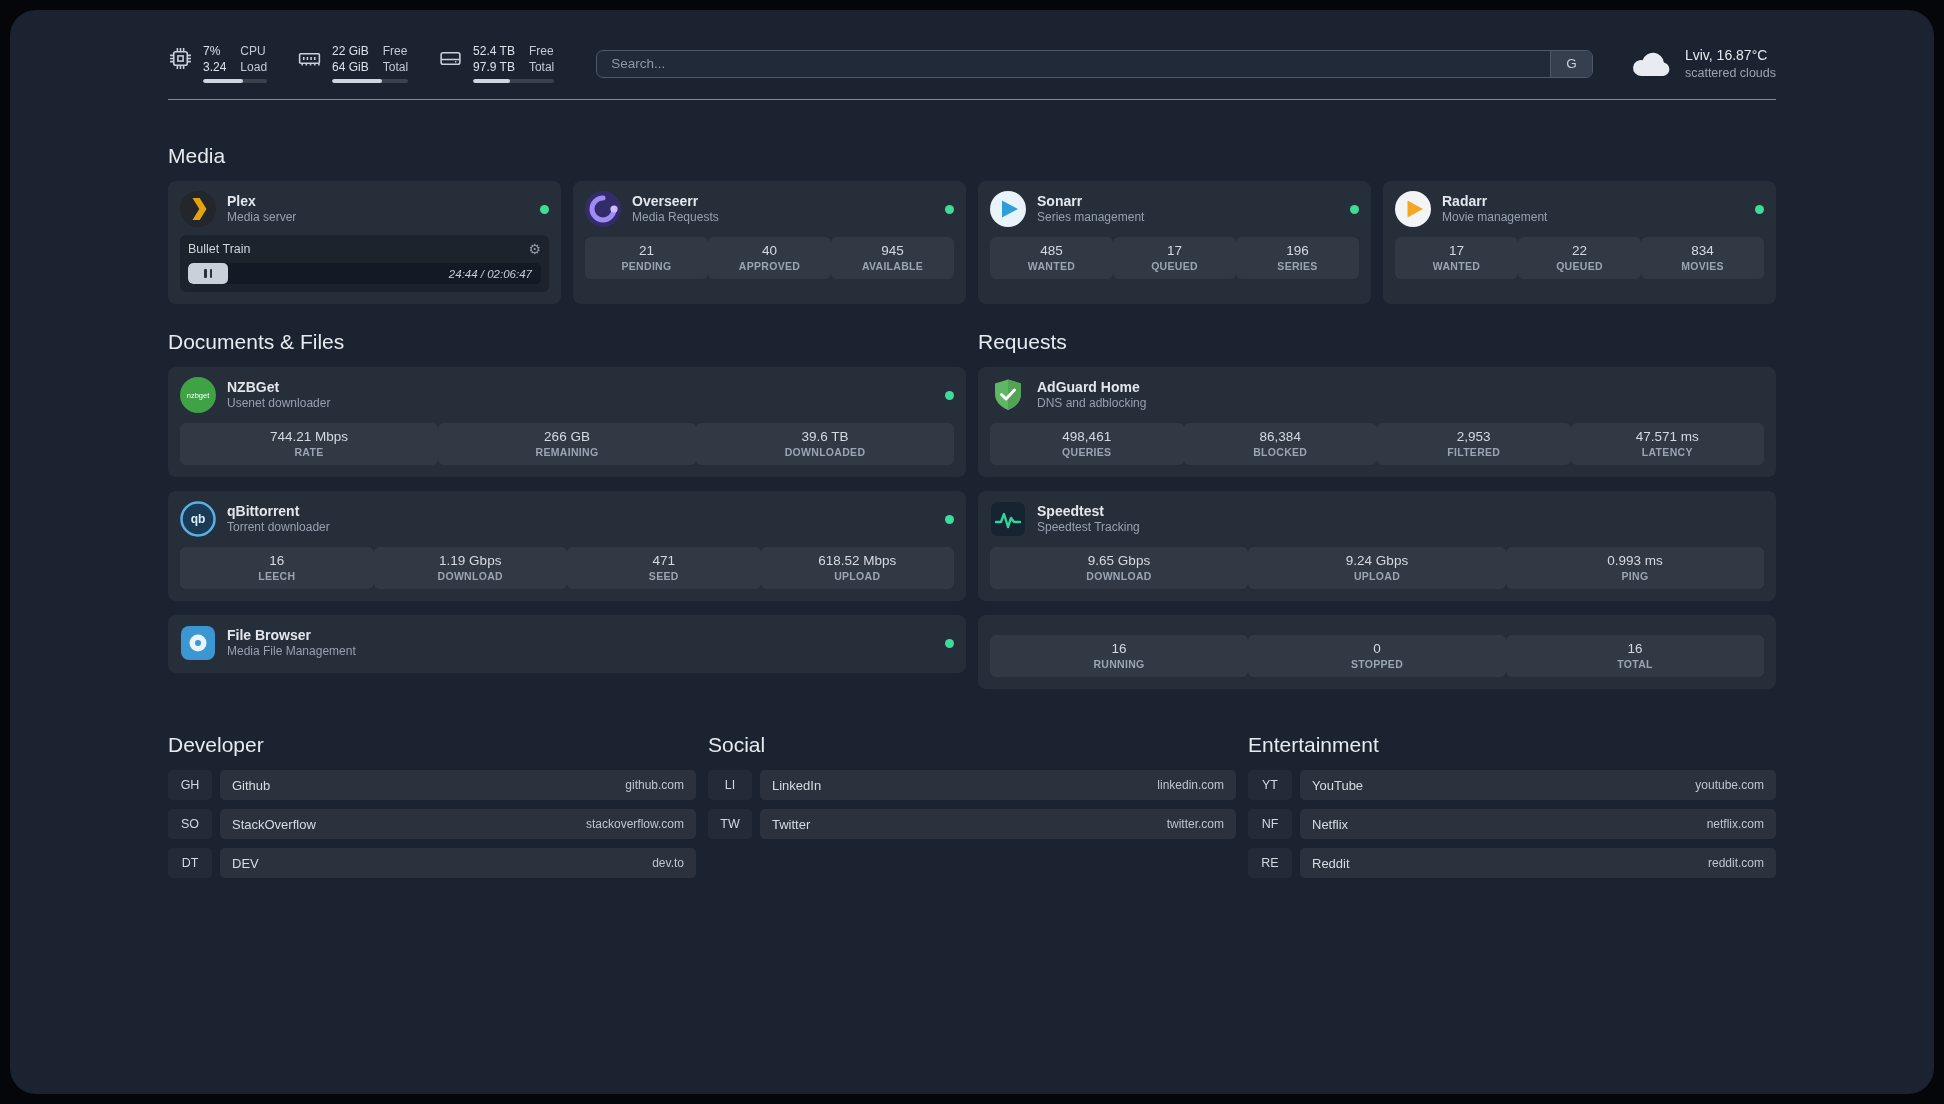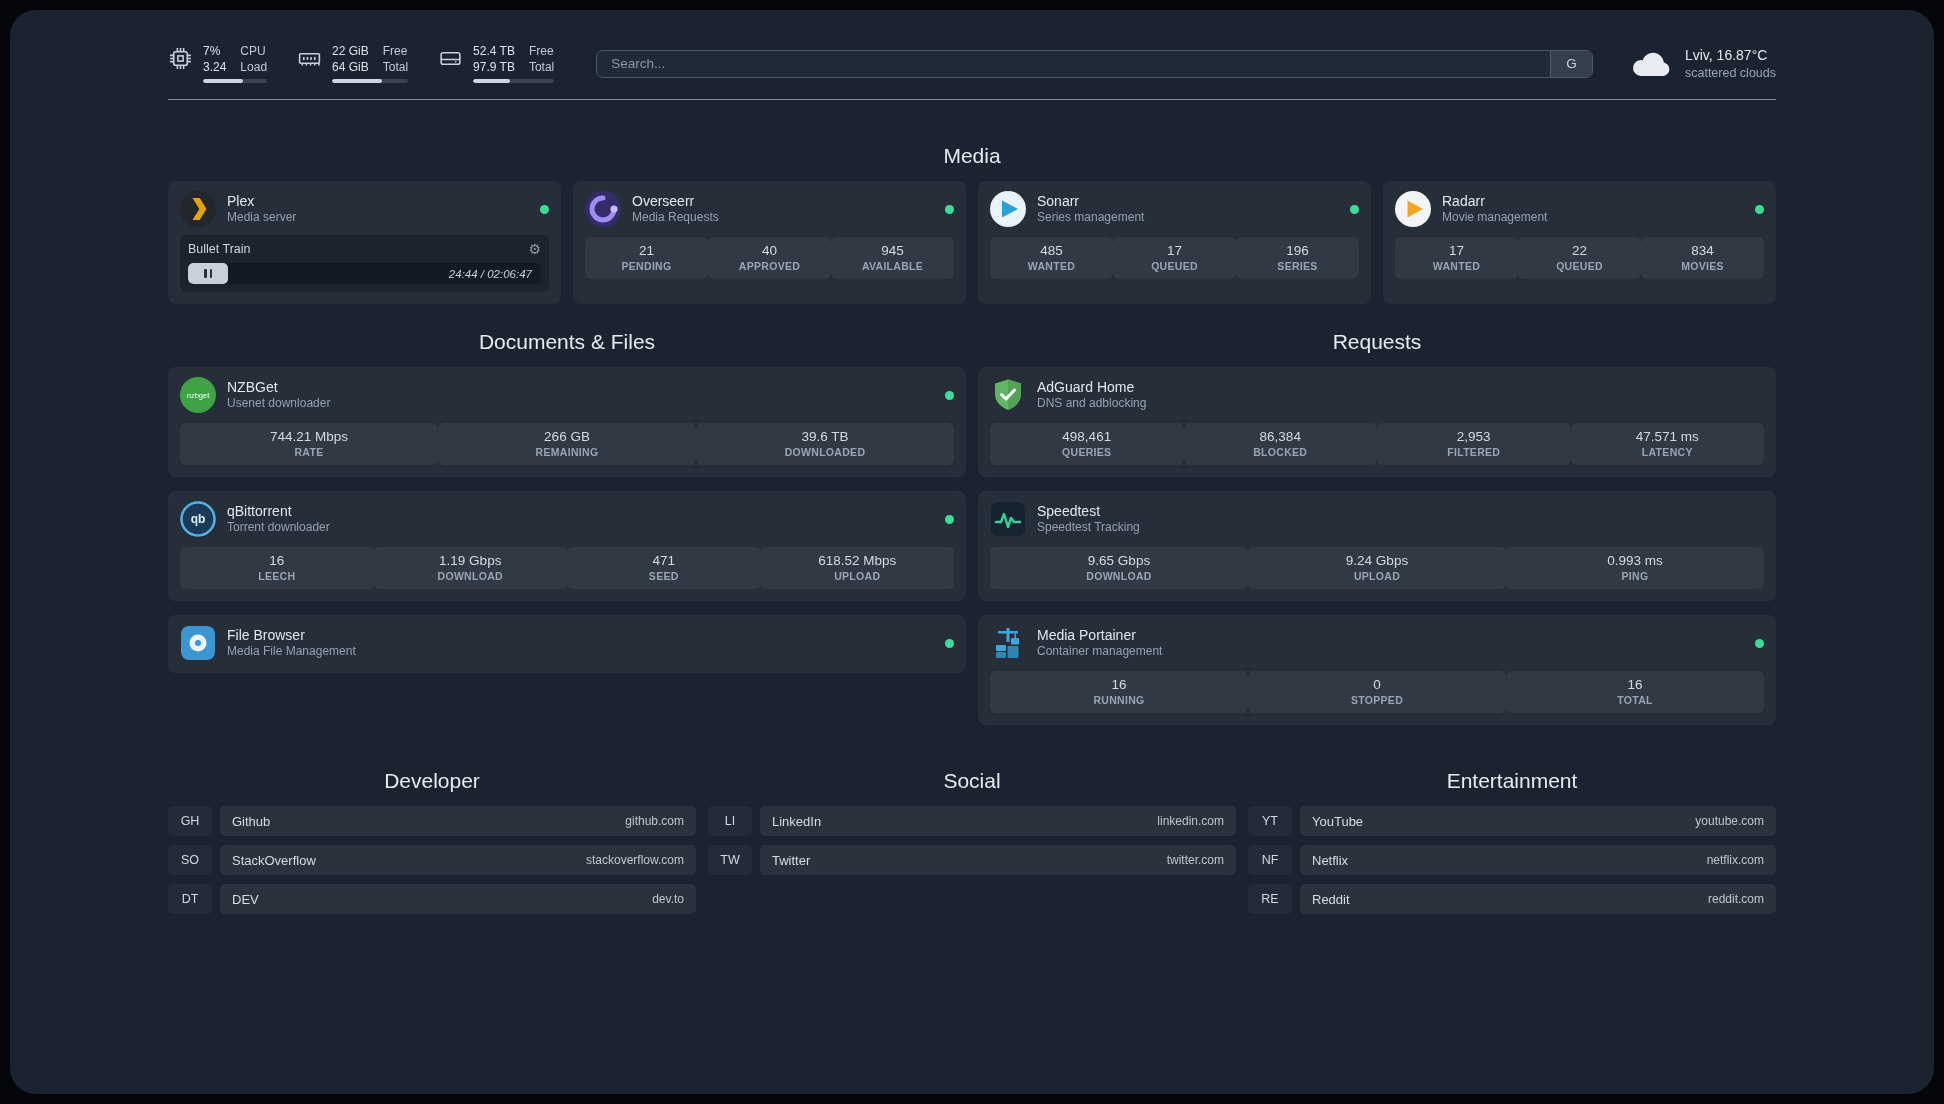--- a/index.html
+++ b/index.html
@@ -27,33 +27,33 @@
   .search-provider { position:absolute; right:1px; top:1px; bottom:1px; width:42px; background:#353f4e; border-left:1px solid #4d5868; border-radius:0 6px 6px 0; display:flex; align-items:center; justify-content:center; color:#c9d0da; font-size:13.5px; cursor:pointer; }
 
   .weather { display:flex; align-items:center; gap:12px; }
   .weather-meta { display:flex; flex-direction:column; line-height:1.35; }
   .weather-loc { font-size:14px; color:#e5e9ee; }
   .weather-cond { font-size:12.5px; color:#9aa4b2; }
 
   .divider { border:none; height:1px; background:#9aa3b1; opacity:.8; margin:16px 0 0; }
 
   
-  .sec-title { font-size:21px; font-weight:500; color:#e7ebf0; margin:0 0 13px;text-align:center; }
+  .sec-title { font-size:21px; font-weight:500; color:#e7ebf0; margin:0 0 13px; }
   .sec-media { margin-top:44px; }
   .grid4 { display:grid; grid-template-columns:repeat(4,1fr); gap:12px; }
   .two-col { display:grid; grid-template-columns:1fr 1fr; gap:12px; margin-top:26px; align-items:start; }
   .col-stack { display:flex; flex-direction:column; gap:14px; }
 
   .card { background:rgba(255,255,255,0.05); border-radius:8px; padding:10px 12px 12px; }
   .card-head { display:flex; align-items:center; }
   .svc-link { display:flex; align-items:center; gap:11px; text-decoration:none; cursor:pointer; }
   .icon { width:36px; height:36px; flex:none; display:flex; align-items:center; justify-content:center; }
   .icon svg { display:block; }
   .meta { display:flex; flex-direction:column; line-height:1.3; }
-  .svc-name { font-size:14px; font-weight:400; color:#e3e7ed; }
+  .svc-name { font-size:14px; font-weight:700; color:#e3e7ed; }
   .svc-sub { font-size:12px; color:#96a0af; }
   .dot { width:9px; height:9px; border-radius:50%; margin-left:auto; flex:none; }
 
   .stats { display:grid; grid-auto-flow:column; grid-auto-columns:1fr; gap:0; margin-top:10px; }
   .stat { background:rgba(255,255,255,0.055); border-radius:6px; text-align:center; padding:6px 4px 7px; }
   .stat-v { font-size:13.5px; color:#d4dae2; }
   .stat-l { font-size:10.5px; font-weight:700; color:#9aa5b3; letter-spacing:.3px; margin-top:2px; }
 
   
   .player { background:rgba(0,0,0,0.22); border-radius:6px; padding:6px 8px 8px; margin-top:8px; }
@@ -470,44 +470,20 @@
                   <div class="stat-l">UPLOAD</div>
                 </div>
                 <div class="stat">
                   <div class="stat-v">0.993 ms</div>
                   <div class="stat-l">PING</div>
                 </div>
               </div>
           </article>
 
           <article class="card">
-            <div class="card-head">
-              <a class="svc-link">
-                <span class="icon">
-                  <svg width="36" height="36" viewBox="0 0 36 36">
-                      <g fill="#3aa7e0">
-                        <rect x="16.5" y="3" width="3" height="14"></rect>
-                        <rect x="8" y="6" width="20" height="2.5"></rect>
-                        <rect x="24.5" y="8.5" width="1.5" height="5"></rect>
-                        <rect x="21" y="13" width="8" height="6.5" rx="1"></rect>
-                        <rect x="6" y="20" width="10" height="6" rx="1"></rect>
-                      </g>
-                      <g fill="#2e86b5">
-                        <rect x="6" y="27" width="10" height="6" rx="1"></rect>
-                        <rect x="17.5" y="21" width="11" height="12" rx="1"></rect>
-                      </g>
-                    </svg>
-                </span>
-                <span class="meta">
-                  <span class="svc-name">Media Portainer</span>
-                  <span class="svc-sub">Container management</span>
-                </span>
-              </a>
-              <span class="dot" style="background: rgb(61, 220, 151);"></span>
-            </div>
             <div class="stats">
                 <div class="stat">
                   <div class="stat-v">16</div>
                   <div class="stat-l">RUNNING</div>
                 </div>
                 <div class="stat">
                   <div class="stat-v">0</div>
                   <div class="stat-l">STOPPED</div>
                 </div>
                 <div class="stat">

